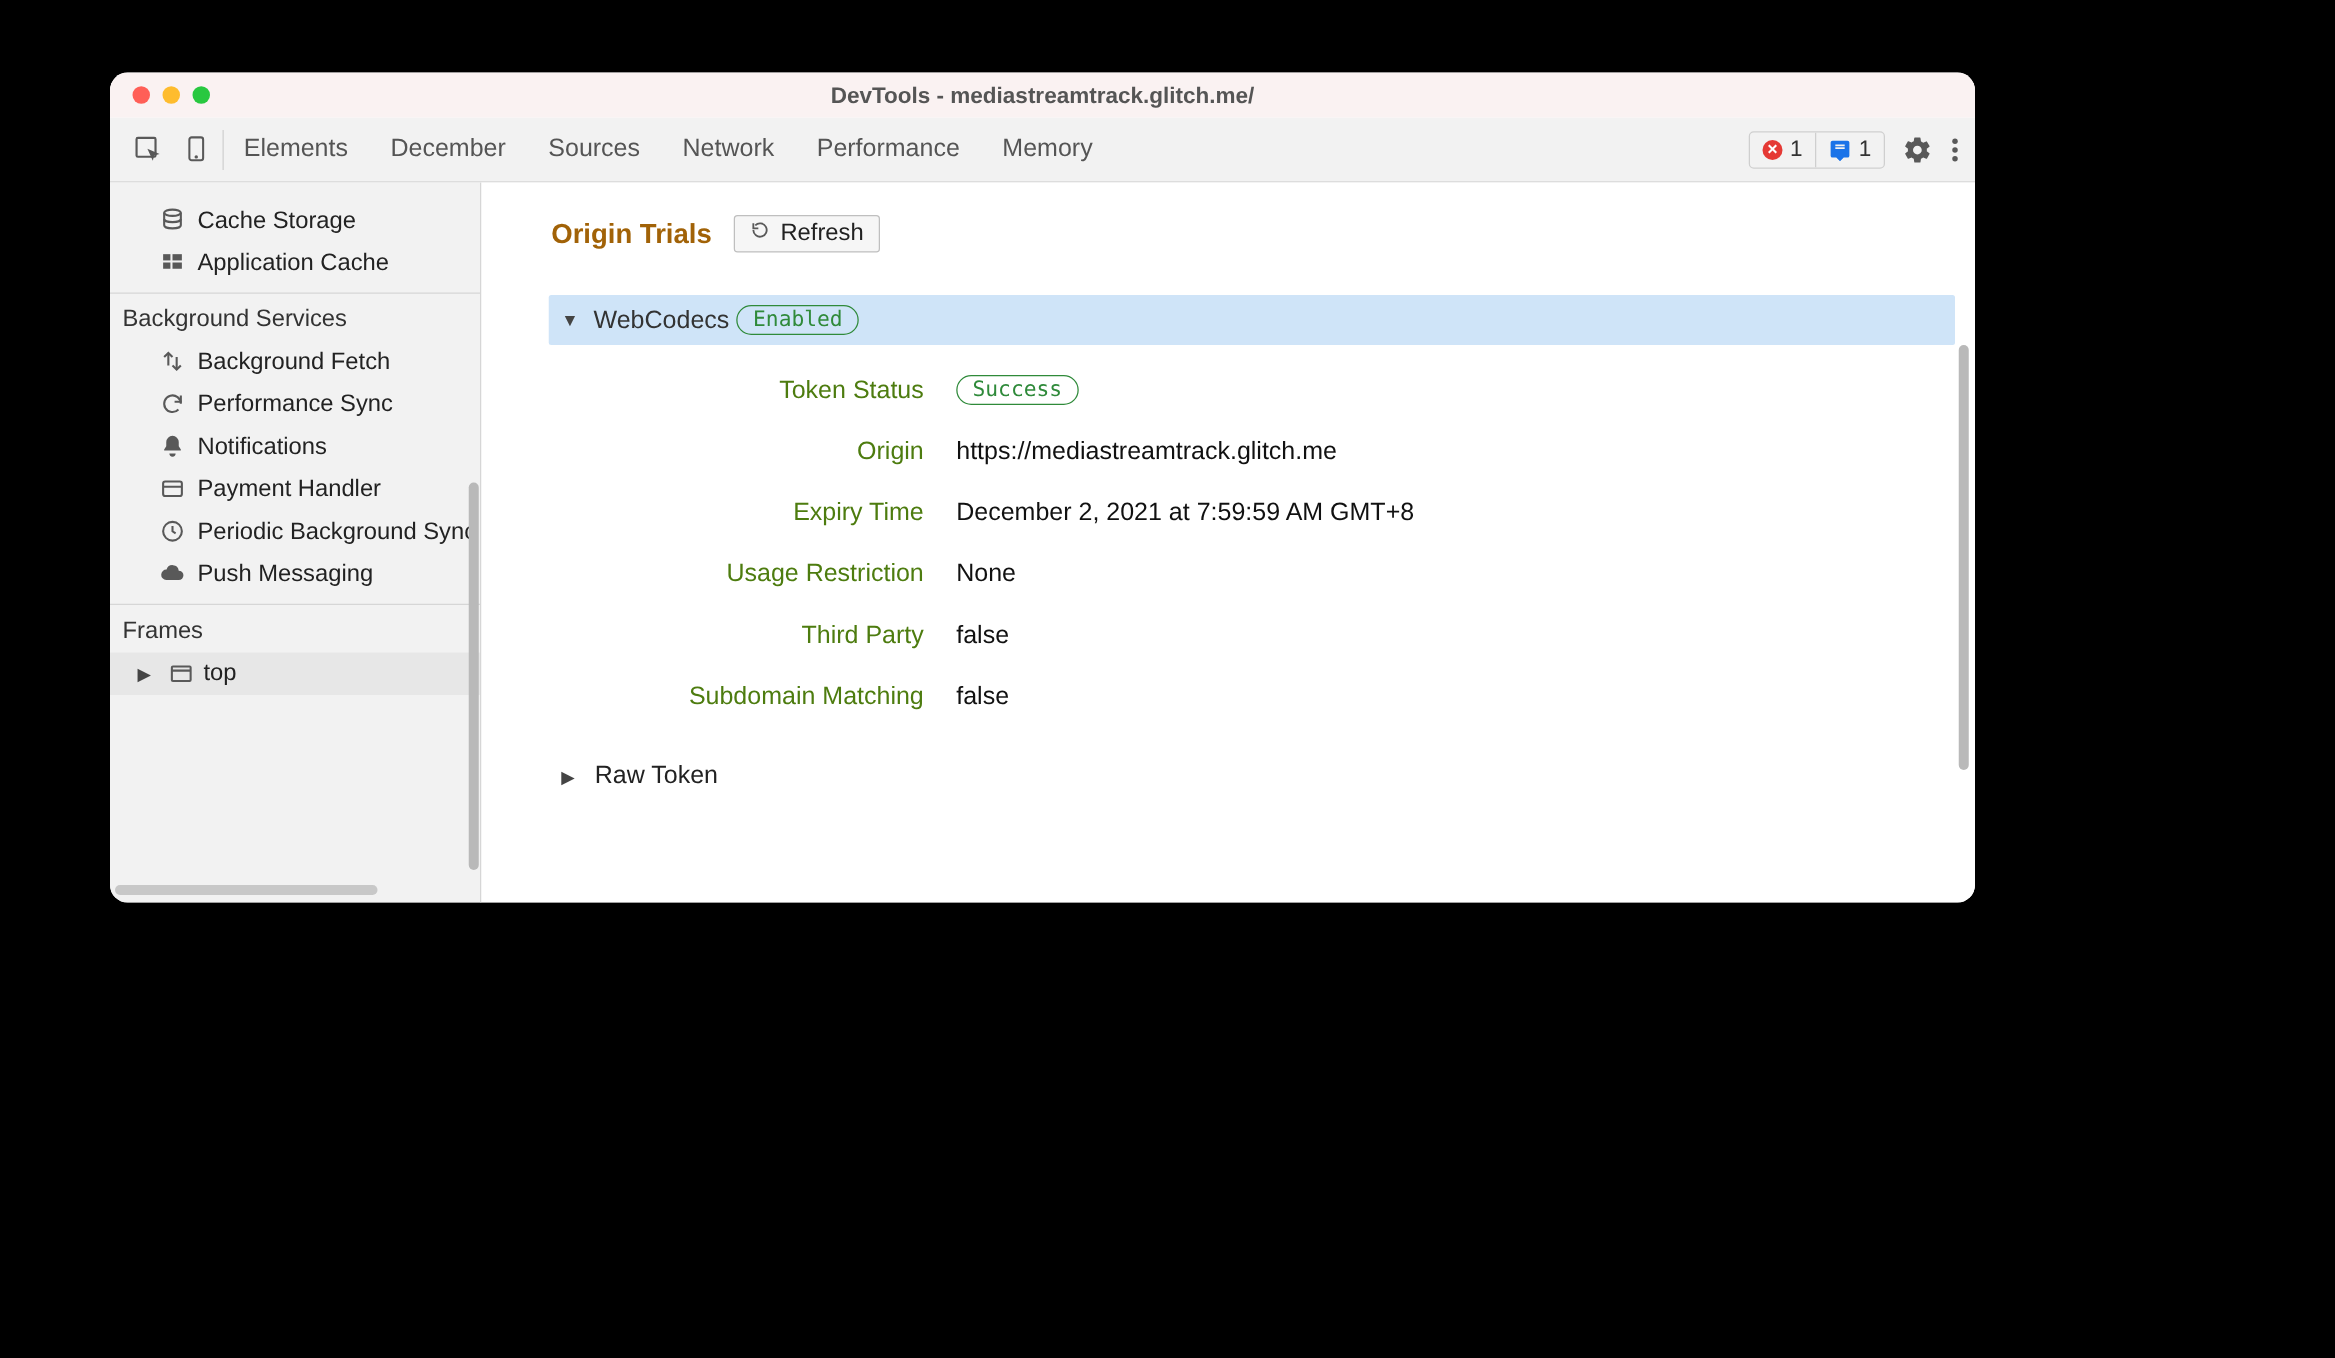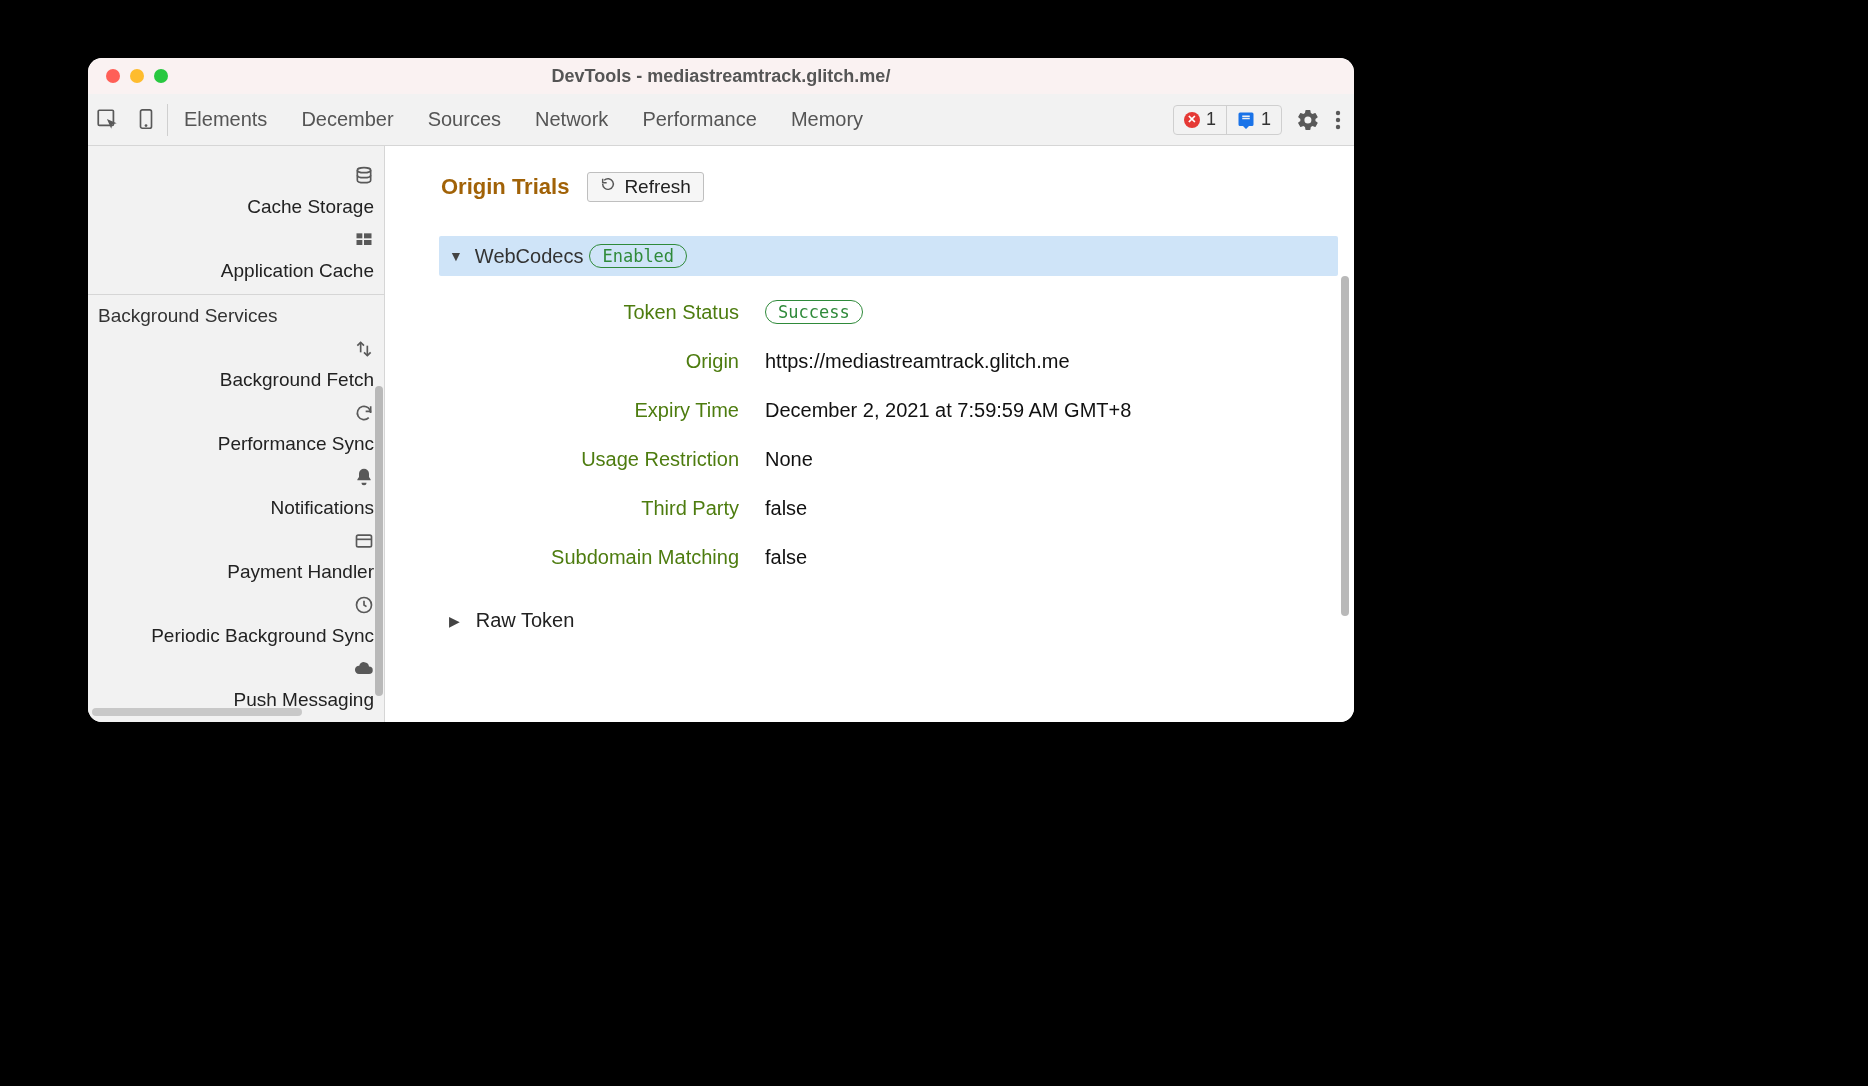--- a/index.html
+++ b/index.html
@@ -8,21 +8,21 @@
     background: #000;
     font-family: -apple-system, "Helvetica Neue", Arial, sans-serif;
     width: 1868px;
     height: 1086px;
     position: relative;
   }
   .window {
     position: absolute;
     left: 88px;
     top: 58px;
-    width: 1266px;
+    width: 1492px;
     height: 664px;
     background: #fff;
     border-radius: 14px;
     box-shadow: 0 20px 60px rgba(0,0,0,0.4);
     overflow: hidden;
     display: flex;
     flex-direction: column;
   }
   .titlebar {
     height: 36px;
@@ -51,21 +51,21 @@
     font-size: 18px;
     font-weight: 600;
     color: #555;
   }
   .toolbar {
     height: 52px;
     background: #f2f2f2;
     border-bottom: 1px solid #d6d6d6;
     display: flex;
     align-items: center;
-    padding: 0 12px 0 1px;
+    padding: 0 12px 0 12px;
     gap: 6px;
     flex: 0 0 auto;
   }
   .toolbar-left-icons {
     display: flex;
     align-items: center;
     gap: 14px;
     padding: 0 10px 0 6px;
     border-right: 1px solid #cfcfcf;
     height: 32px;
@@ -117,26 +117,25 @@
     font-size: 19px;
     color: #222;
     overflow: hidden;
   }
   .side-tree {
     overflow: hidden;
     flex: 1 1 auto;
   }
   .side-item {
     display: flex;
-    align-items: flex-end;
+    align-items: flex-start;
     gap: 10px;
     padding: 6px 10px 6px 40px;
     cursor: pointer;
     white-space: nowrap;
-    flex-direction: column;
   }
   .side-heading {
     padding: 10px 10px 6px 10px;
     border-top: 1px solid #d6d6d6;
     margin-top: 6px;
     font-size: 19px;
     color: #333;
     white-space: nowrap;
   }
   .side-heading.first { border-top: none; margin-top: 2px; }

